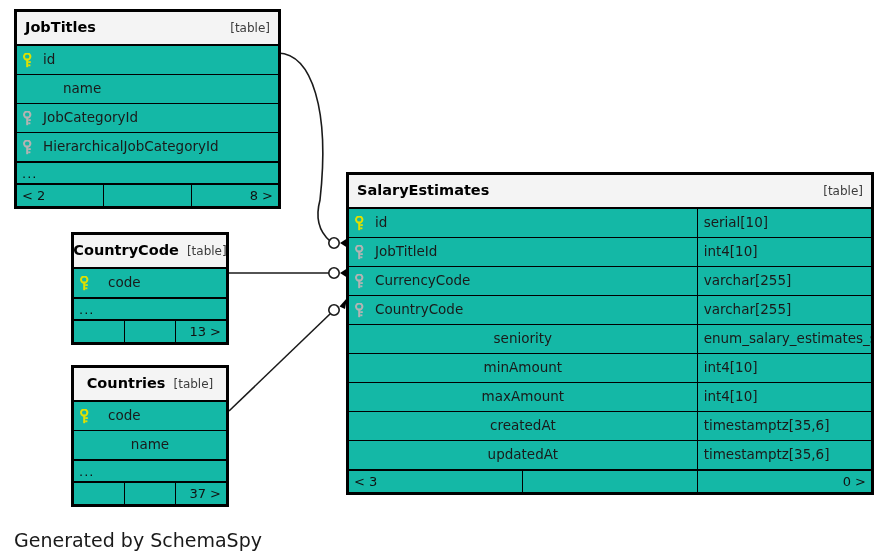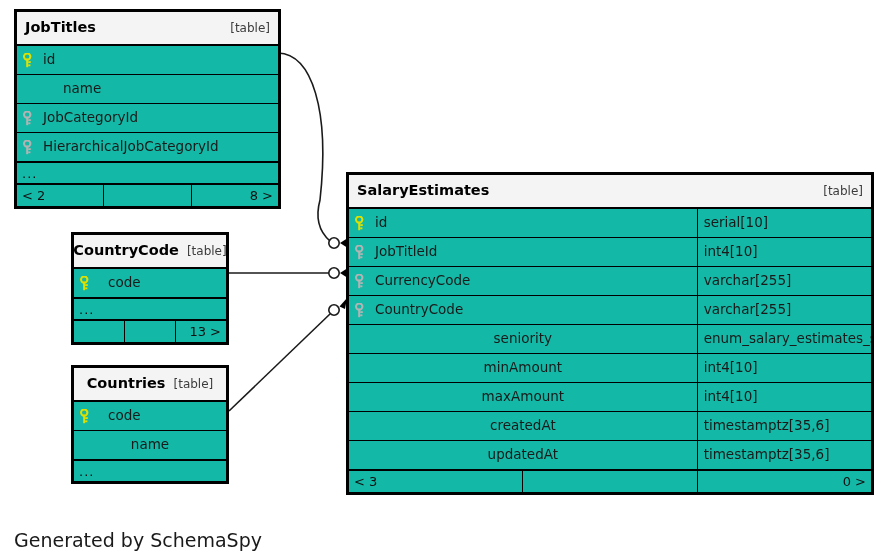--- a/index.html
+++ b/index.html
@@ -339,20 +339,25 @@
       <tr class="col-row">
         <td class="col-name-cell center-name" colspan="3">
           <span>name</span>
         </td>
       </tr>
 
       <tr class="more-row">
         <td colspan="3">...</td>
       </tr>
 
+      <tr class="foot-row">
+        <td class="foot-left" style="width:54px"></td>
+        <td style="width:28px"></td>
+        <td class="foot-right">37 &gt;</td>
+      </tr>
     </tbody>
       </table>
   </div>
 
   <div class="entity" id="ent-salary">
     <table>
       <tbody>
           <tr>
         <td class="hdr-cell" colspan="3">
           <div class="hdr-inner">

